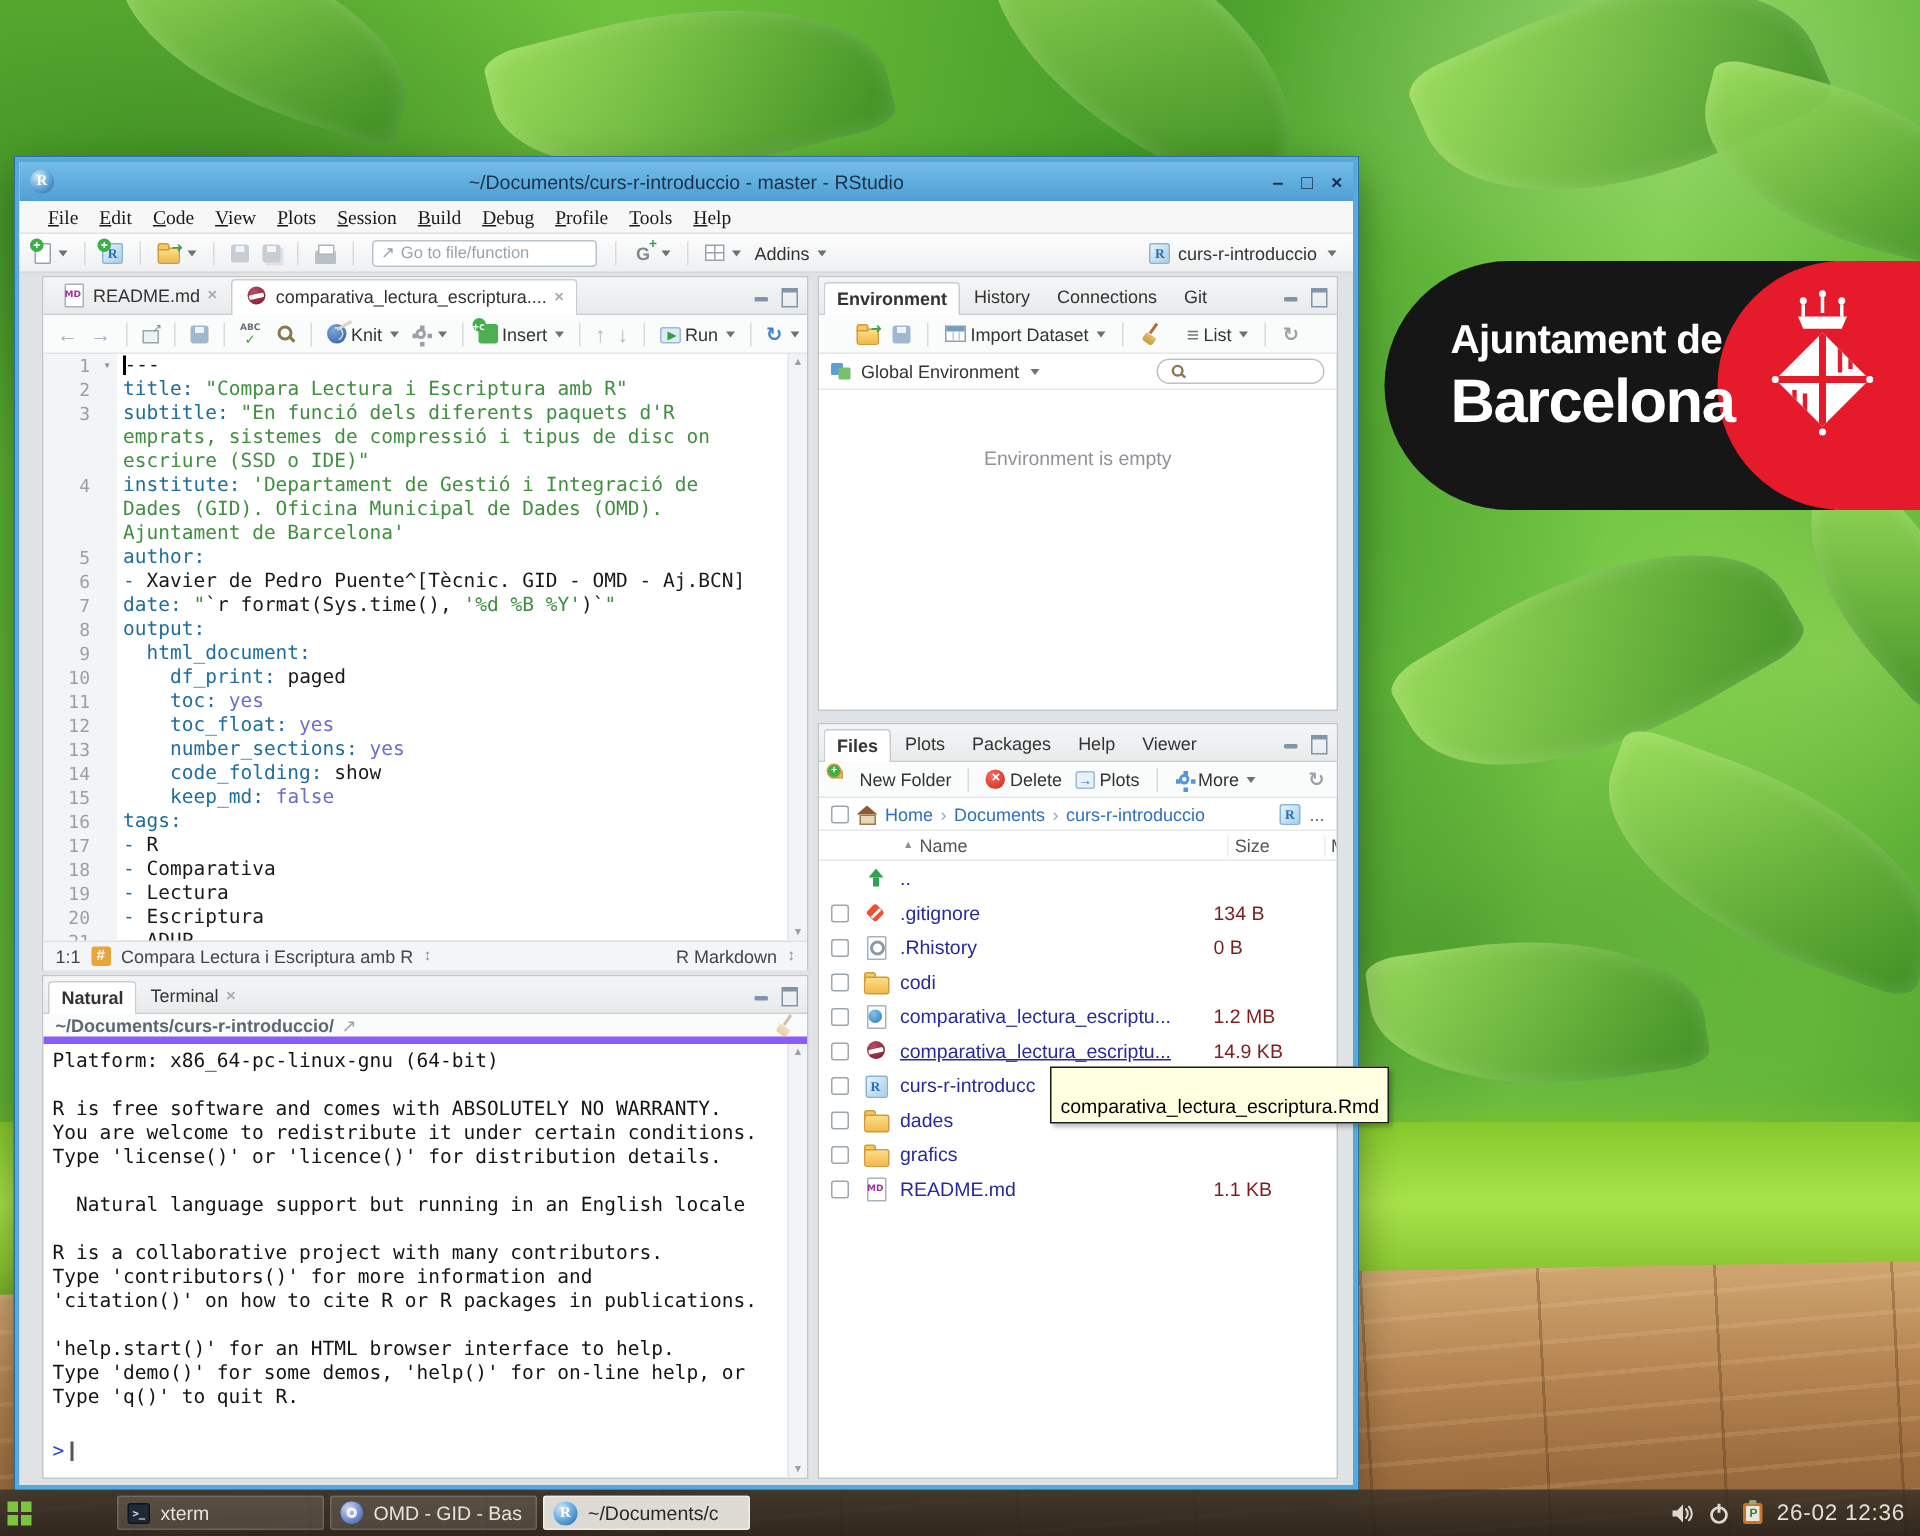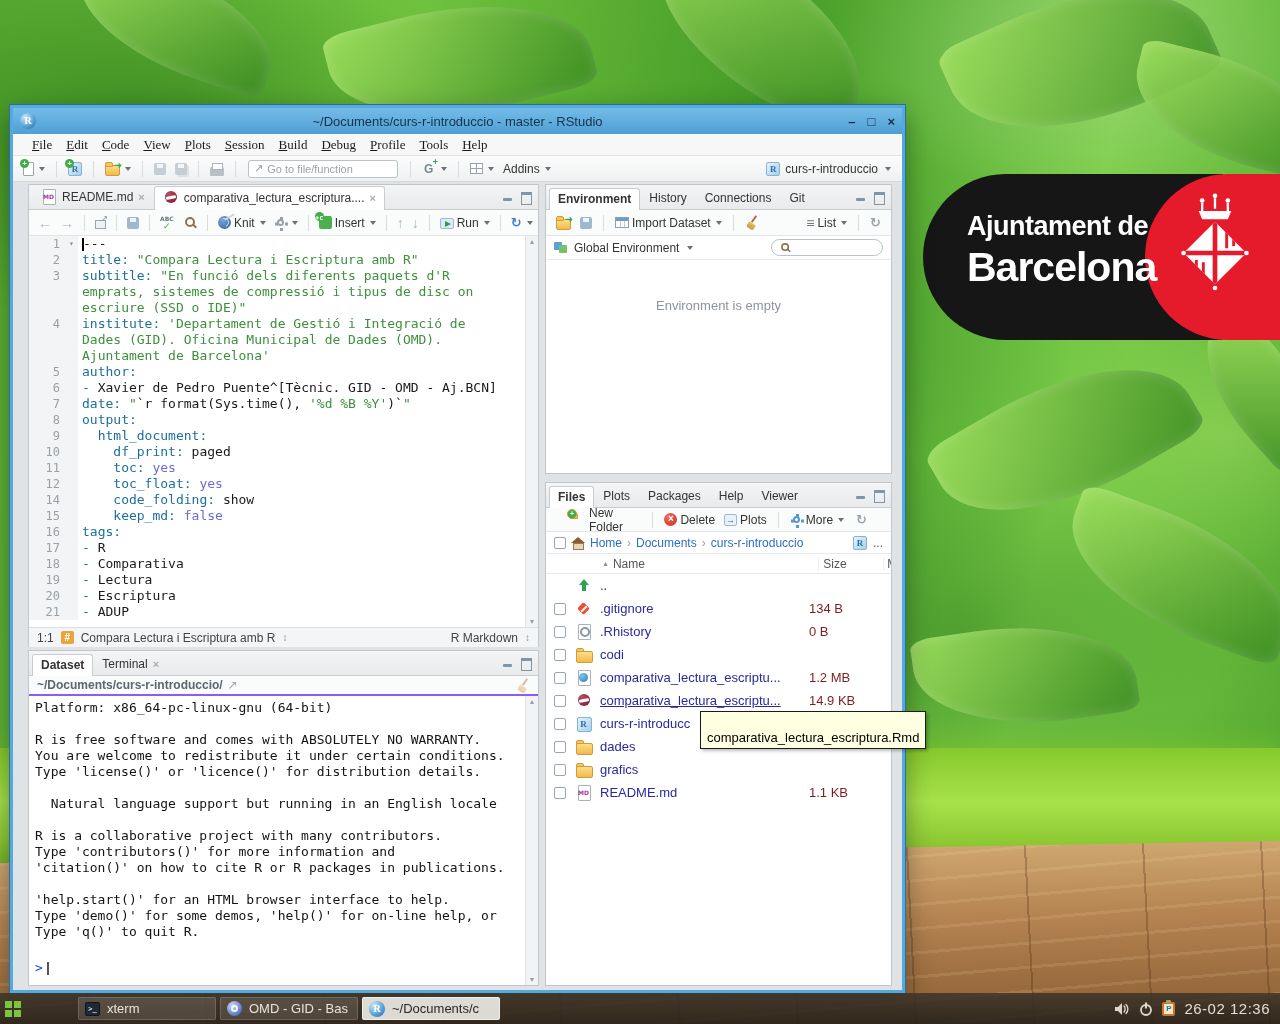--- a/index.html
+++ b/index.html
@@ -107,37 +107,37 @@
   .tok-pl { color:#1a1a1a; } .tok-key { color:#1e6e9c; } .tok-str { color:#3f8f3f; } .tok-kw { color:#6b6bd6; }
   .caret-bar { display:inline-block; width:2px; height:13px; background:#000; vertical-align:middle; margin-right:-1px; }
   .vscroll { position:absolute; right:0; width:13px; background:#f2f3f4; border-left:1px solid #e1e3e5; }
   .vscroll .sa { position:absolute; left:0; right:0; text-align:center; color:#9aa0a6; font-size:7px; }
   .ed-status { height:20px; background:#f4f5f6; border-top:1px solid #dcdfe1; display:flex; align-items:center; font-size:12px; color:#444; padding:0 8px; gap:7px; }
   .hash-chip { width:13px; height:13px; background:#e9a43c; border-radius:2px; color:#fff; font:bold 10px/13px "Liberation Sans"; text-align:center; }
   .updown { color:#8a9096; font-size:10px; }
   .spacer { flex:1; }
 
   
-  .console-path { height:20px; background:#fafbfb; border-bottom:2px solid #8b5cf6; display:flex; align-items:center; gap:5px; padding:0 8px; font-size:12px; font-weight:bold; color:#5c6770; }
+  .console-path { height:20px; background:#fafbfb; border-bottom:5px solid #8b5cf6; display:flex; align-items:center; gap:5px; padding:0 8px; font-size:12px; font-weight:bold; color:#5c6770; }
   .console-body { position:relative; height:289px; }
   .console-text { padding:4px 6px 0 6px; margin-right:13px; }
   .cline { font:13px/16px "DejaVu Sans Mono",monospace; white-space:pre; color:#141414; min-height:16px; }
   .prompt-line { font:13px/16px "DejaVu Sans Mono",monospace; white-space:pre; }
   .prompt { color:#2149c4; }
   .pcaret { display:inline-block; width:2px; height:13px; background:#555; vertical-align:middle; margin-left:4px; }
 
   
-  .env-toolbar { height:26px; background:#fafbfb; border-bottom:1px solid #e3e6e8; padding:0 7px; gap:3px; }
+  .env-toolbar { height:26px; background:#fafbfb; border-bottom:1px solid #e3e6e8; padding:0 22px; gap:3px; }
   .scope-row { height:24px; border-bottom:1px solid #e6e8ea; display:flex; align-items:center; gap:6px; padding:0 8px; font-size:12px; color:#333; }
   .searchbox { margin-left:auto; width:112px; height:17px; border:1px solid #b9c2c9; border-radius:9px; background:#fff; display:flex; align-items:center; gap:4px; padding:0 7px; }
   .searchbox input { border:none; outline:none; width:80px; font-size:11px; background:transparent; }
   .env-empty { text-align:center; color:#8d9398; font-size:13px; padding-top:38px; }
 
   
-  .files-toolbar { height:24px; background:#fafbfb; border-bottom:1px solid #e3e6e8; padding:0 21px; gap:3px; }
+  .files-toolbar { height:24px; background:#fafbfb; border-bottom:1px solid #e3e6e8; padding:0 5px; gap:3px; }
   .breadcrumb { height:22px; border-bottom:1px solid #e6e8ea; display:flex; align-items:center; gap:5px; padding:0 8px; font-size:12px; }
   .bc-link { color:#2d6fc1; }
   .bc-sep { color:#9aa3ab; }
   .bc-right { margin-left:auto; display:flex; align-items:center; gap:6px; color:#666; }
   .files-header { height:20px; border-bottom:1px solid #e6e8ea; display:flex; align-items:center; font-size:12px; color:#555; padding-left:8px; overflow:hidden; }
   .fh-name { width:234px; display:flex; align-items:center; gap:4px; margin-left:48px; }
   .fh-size { width:70px; border-left:1px solid #eceeef; padding-left:4px; }
   .fh-mod { width:8px; overflow:hidden; border-left:1px solid #eceeef; padding-left:3px; }
   .sort-arrow { color:#8a9096; font-size:7px; }
   .frow { height:23px; display:flex; align-items:center; font-size:13px; color:#222; padding-left:8px; }
@@ -448,20 +448,21 @@
               <div class="crow"><span class="ln"></span><span class="fold"></span><span class="ctext"><span class="tok-str">Dades (GID). Oficina Municipal de Dades (OMD).</span></span></div>
               <div class="crow"><span class="ln"></span><span class="fold"></span><span class="ctext"><span class="tok-str">Ajuntament de Barcelona'</span></span></div>
               <div class="crow"><span class="ln">5</span><span class="fold"></span><span class="ctext"><span class="tok-key">author:</span></span></div>
               <div class="crow"><span class="ln">6</span><span class="fold"></span><span class="ctext"><span class="tok-key">- </span><span class="tok-pl">Xavier de Pedro Puente^[Tècnic. GID - OMD - Aj.BCN]</span></span></div>
               <div class="crow"><span class="ln">7</span><span class="fold"></span><span class="ctext"><span class="tok-key">date: </span><span class="tok-str">"</span><span class="tok-pl">`r format(Sys.time(), </span><span class="tok-str">'%d %B %Y'</span><span class="tok-pl">)`</span><span class="tok-str">"</span></span></div>
               <div class="crow"><span class="ln">8</span><span class="fold"></span><span class="ctext"><span class="tok-key">output:</span></span></div>
               <div class="crow"><span class="ln">9</span><span class="fold"></span><span class="ctext"><span class="tok-pl">  </span><span class="tok-key">html_document:</span></span></div>
               <div class="crow"><span class="ln">10</span><span class="fold"></span><span class="ctext"><span class="tok-pl">    </span><span class="tok-key">df_print: </span><span class="tok-pl">paged</span></span></div>
               <div class="crow"><span class="ln">11</span><span class="fold"></span><span class="ctext"><span class="tok-pl">    </span><span class="tok-key">toc: </span><span class="tok-kw">yes</span></span></div>
               <div class="crow"><span class="ln">12</span><span class="fold"></span><span class="ctext"><span class="tok-pl">    </span><span class="tok-key">toc_float: </span><span class="tok-kw">yes</span></span></div>
+              <div class="crow"><span class="ln">13</span><span class="fold"></span><span class="ctext"><span class="tok-pl">    </span><span class="tok-key">number_sections: </span><span class="tok-kw">yes</span></span></div>
               <div class="crow"><span class="ln">14</span><span class="fold"></span><span class="ctext"><span class="tok-pl">    </span><span class="tok-key">code_folding: </span><span class="tok-pl">show</span></span></div>
               <div class="crow"><span class="ln">15</span><span class="fold"></span><span class="ctext"><span class="tok-pl">    </span><span class="tok-key">keep_md: </span><span class="tok-kw">false</span></span></div>
               <div class="crow"><span class="ln">16</span><span class="fold"></span><span class="ctext"><span class="tok-key">tags:</span></span></div>
               <div class="crow"><span class="ln">17</span><span class="fold"></span><span class="ctext"><span class="tok-key">- </span><span class="tok-pl">R</span></span></div>
               <div class="crow"><span class="ln">18</span><span class="fold"></span><span class="ctext"><span class="tok-key">- </span><span class="tok-pl">Comparativa</span></span></div>
               <div class="crow"><span class="ln">19</span><span class="fold"></span><span class="ctext"><span class="tok-key">- </span><span class="tok-pl">Lectura</span></span></div>
               <div class="crow"><span class="ln">20</span><span class="fold"></span><span class="ctext"><span class="tok-key">- </span><span class="tok-pl">Escriptura</span></span></div>
               <div class="crow"><span class="ln">21</span><span class="fold"></span><span class="ctext"><span class="tok-key">- </span><span class="tok-pl">ADUP</span></span></div>
             </div>
           <div class="vscroll" style="top:0;bottom:0;">
@@ -476,21 +477,21 @@
           <span class="updown">↕</span>
           <span class="spacer"></span>
           <span>R Markdown</span>
           <span class="updown">↕</span>
         </div>
       </div>
 
       <div class="pane console-pane">
         <div class="tabstrip pane-tabs" id="console-tabs">
             <span class="tab active">
-              <span class="tab-label">Dataset</span>
+              <span class="tab-label">Natural</span>
             </span>
             <span class="tab">
               <span class="tab-label">Terminal</span>
               <span class="tab-close">×</span>
             </span>
           </div>
         <div class="minmax">
           <span class="pbtn pmin"></span>
           <span class="pbtn pmax"></span>
         </div>

